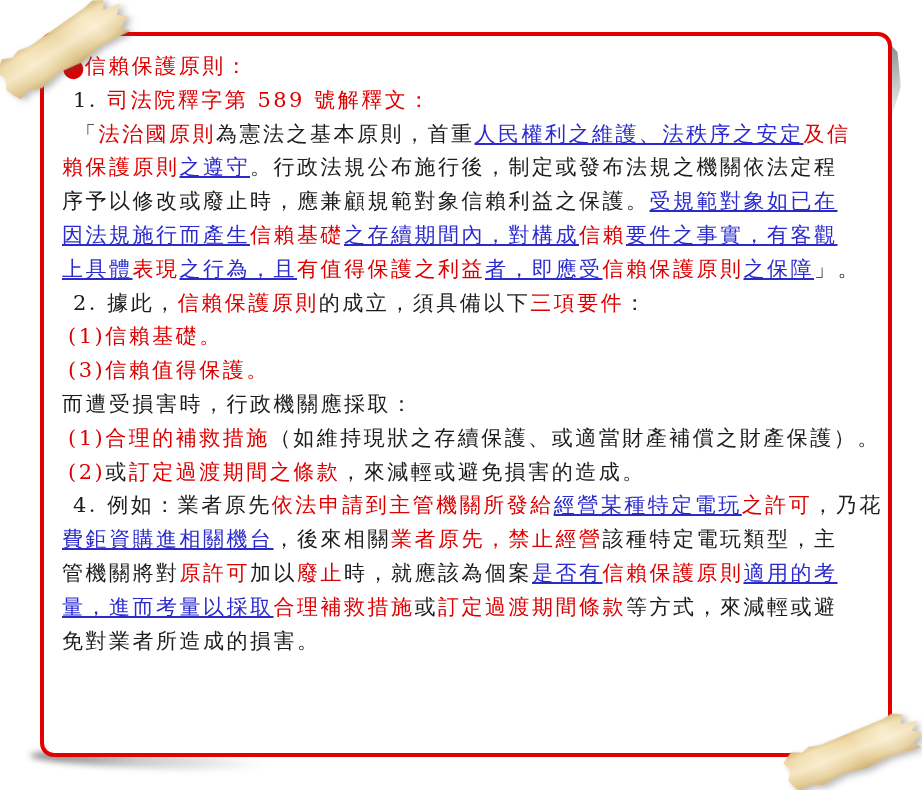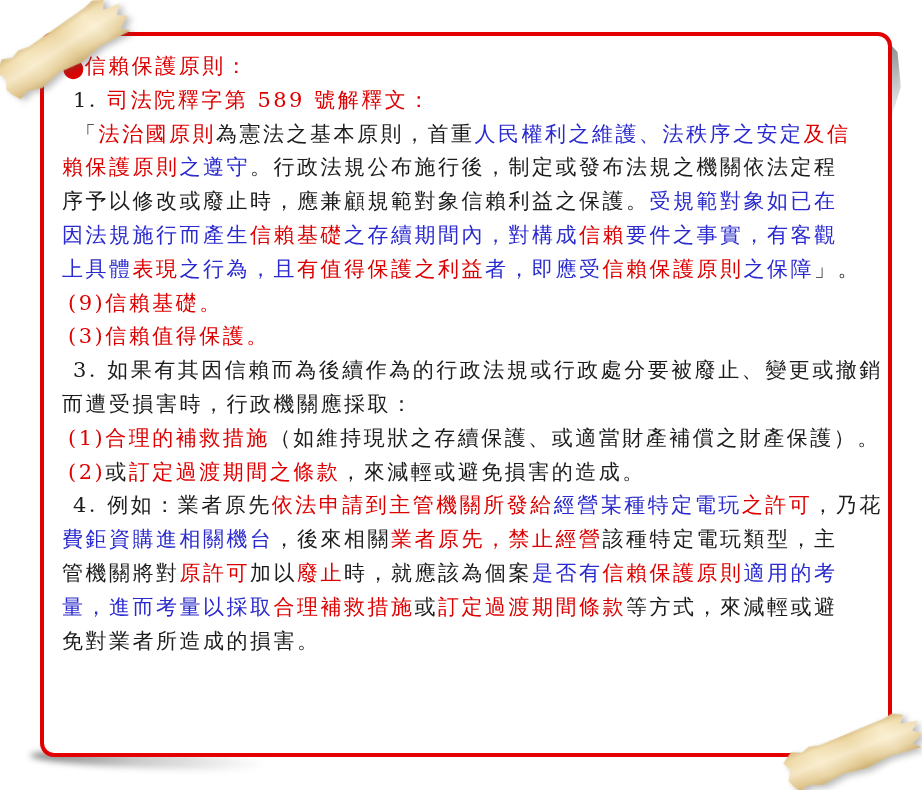--- a/index.html
+++ b/index.html
@@ -36,21 +36,21 @@
     position:absolute;left:62px;top:50px;z-index:3;
     font-size:21px;letter-spacing:2.5px;color:var(--ink,#1c1c1c);
   }
   .line{height:33.8px;line-height:33.8px;white-space:pre;}
   .indent-title{margin-left:0;}
   .indent-item{margin-left:11px;}
   .indent-quote{margin-left:13px;}
   .indent-cont{}
   .indent-sub{margin-left:6px;}
   .c-red{color:var(--red,#dd0000);}
-  .c-blue{color:var(--blue,#2a2ace);}
+  .c-blue{color:var(--blue,#2a2ace);text-decoration:underline;}
   .c-black{color:var(--ink,#1c1c1c);}
   .bullet{font-size:26px;letter-spacing:0;vertical-align:-3px;}
 
   
   .tape{position:absolute;z-index:5;filter:drop-shadow(3px 4px 3px rgba(80,80,80,.38));}
   .tape::before{
     content:"";position:absolute;inset:0;
     background:
       linear-gradient(to bottom, rgba(166,124,48,.35), rgba(255,255,255,0) 18%,
         rgba(255,250,235,.45) 50%, rgba(166,124,48,.14) 82%, rgba(150,110,40,.38)),
@@ -70,23 +70,23 @@
   <div class="curl-shadow"></div>
   <div class="panel"></div>
   <div class="text-area">
       <div class="line indent-title"><span class="seg c-red bullet">●</span><span class="seg c-red">信賴保護原則：</span></div>
       <div class="line indent-item"><span class="seg c-black">1. </span><span class="seg c-red">司法院釋字第 589 號解釋文：</span></div>
       <div class="line indent-quote"><span class="seg c-black">「</span><span class="seg c-red">法治國原則</span><span class="seg c-black">為憲法之基本原則，首重</span><span class="seg c-blue">人民權利之維護、法秩序之安定</span><span class="seg c-red">及信</span></div>
       <div class="line indent-cont"><span class="seg c-red">賴保護原則</span><span class="seg c-blue">之遵守</span><span class="seg c-black">。行政法規公布施行後，制定或發布法規之機關依法定程</span></div>
       <div class="line indent-cont"><span class="seg c-black">序予以修改或廢止時，應兼顧規範對象信賴利益之保護。</span><span class="seg c-blue">受規範對象如已在</span></div>
       <div class="line indent-cont"><span class="seg c-blue">因法規施行而產生</span><span class="seg c-red">信賴基礎</span><span class="seg c-blue">之存續期間內，對構成</span><span class="seg c-red">信賴</span><span class="seg c-blue">要件之事實，有客觀</span></div>
       <div class="line indent-cont"><span class="seg c-blue">上具體</span><span class="seg c-red">表現</span><span class="seg c-blue">之行為，且</span><span class="seg c-red">有值得保護之利益</span><span class="seg c-blue">者，即應受</span><span class="seg c-red">信賴保護原則</span><span class="seg c-blue">之保障</span><span class="seg c-black">」。</span></div>
-      <div class="line indent-sub"><span class="seg c-red">(9)信賴基礎。</span></div>
+      <div class="line indent-item"><span class="seg c-black">2. 據此，</span><span class="seg c-red">信賴保護原則</span><span class="seg c-black">的成立，須具備以下</span><span class="seg c-red">三項要件</span><span class="seg c-black">：</span></div>
+      <div class="line indent-sub"><span class="seg c-red">(1)信賴基礎。</span></div>
       <div class="line indent-sub"><span class="seg c-red">(3)信賴值得保護。</span></div>
-      <div class="line indent-item"><span class="seg c-black">3. 如果有其因信賴而為後續作為的行政法規或行政處分要被廢止、變更或撤銷</span></div>
       <div class="line indent-cont"><span class="seg c-black">而遭受損害時，行政機關應採取：</span></div>
       <div class="line indent-sub"><span class="seg c-red">(1)合理的補救措施</span><span class="seg c-black">（如維持現狀之存續保護、或適當財產補償之財產保護）。</span></div>
       <div class="line indent-sub"><span class="seg c-red">(2)</span><span class="seg c-black">或</span><span class="seg c-red">訂定過渡期間之條款</span><span class="seg c-black">，來減輕或避免損害的造成。</span></div>
       <div class="line indent-item"><span class="seg c-black">4. 例如：業者原先</span><span class="seg c-red">依法申請到主管機關所發給</span><span class="seg c-blue">經營某種特定電玩</span><span class="seg c-red">之許可</span><span class="seg c-black">，乃花</span></div>
       <div class="line indent-cont"><span class="seg c-blue">費鉅資購進相關機台</span><span class="seg c-black">，後來相關</span><span class="seg c-red">業者原先，禁止經營</span><span class="seg c-black">該種特定電玩類型，主</span></div>
       <div class="line indent-cont"><span class="seg c-black">管機關將對</span><span class="seg c-red">原許可</span><span class="seg c-black">加以</span><span class="seg c-red">廢止</span><span class="seg c-black">時，就應該為個案</span><span class="seg c-blue">是否有</span><span class="seg c-red">信賴保護原則</span><span class="seg c-blue">適用的考</span></div>
       <div class="line indent-cont"><span class="seg c-blue">量，進而考量以採取</span><span class="seg c-red">合理補救措施</span><span class="seg c-black">或</span><span class="seg c-red">訂定過渡期間條款</span><span class="seg c-black">等方式，來減輕或避</span></div>
       <div class="line indent-cont"><span class="seg c-black">免對業者所造成的損害。</span></div>
     </div>
   <div class="tape tape-tl"></div>

